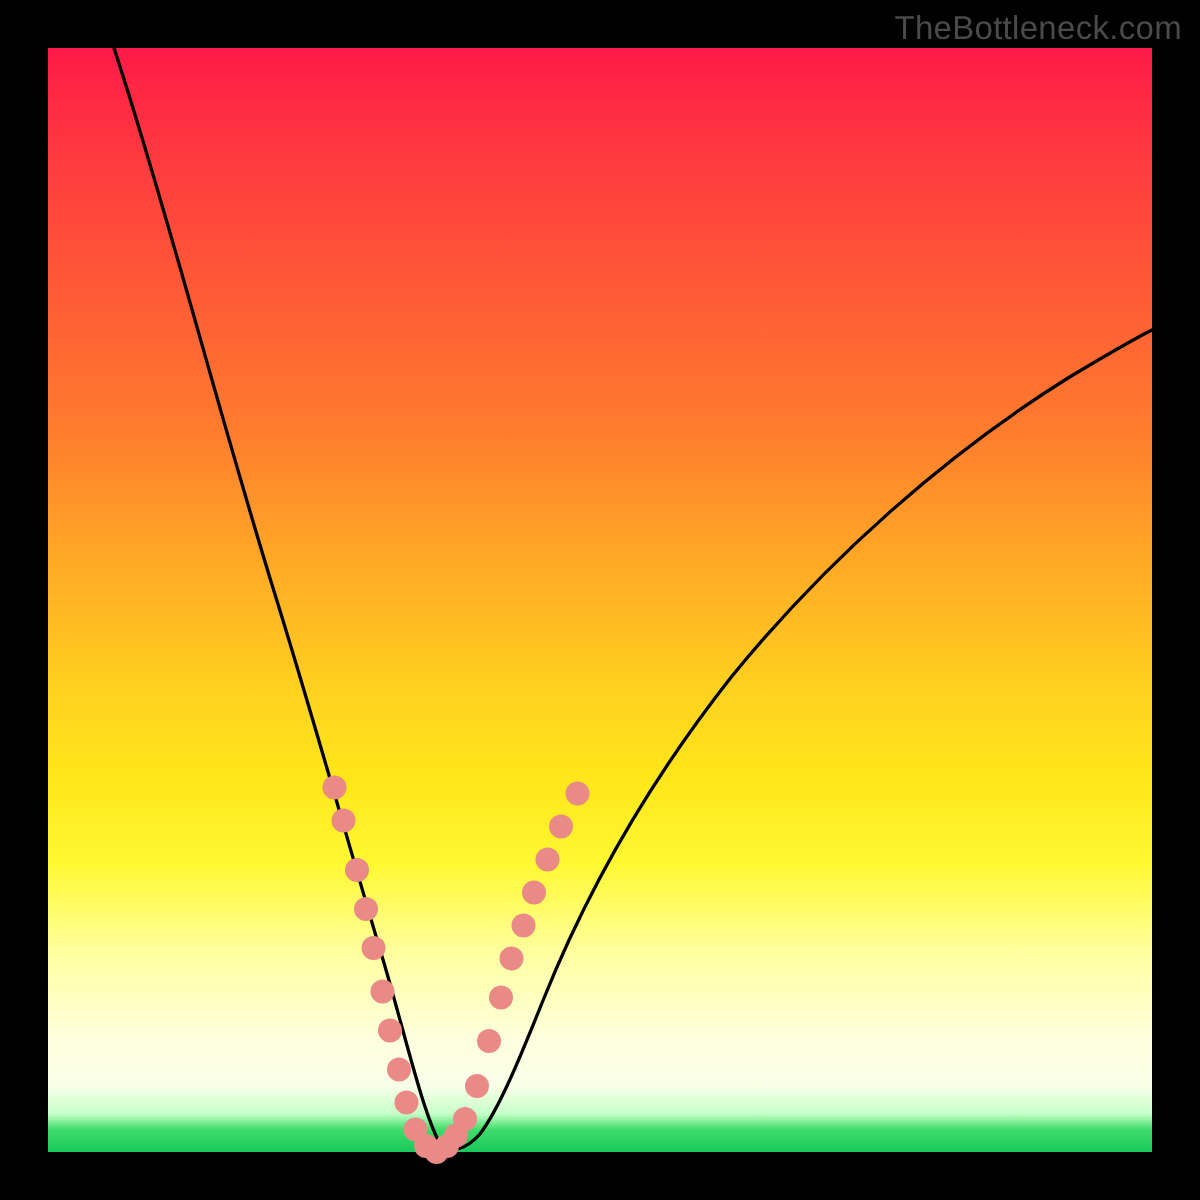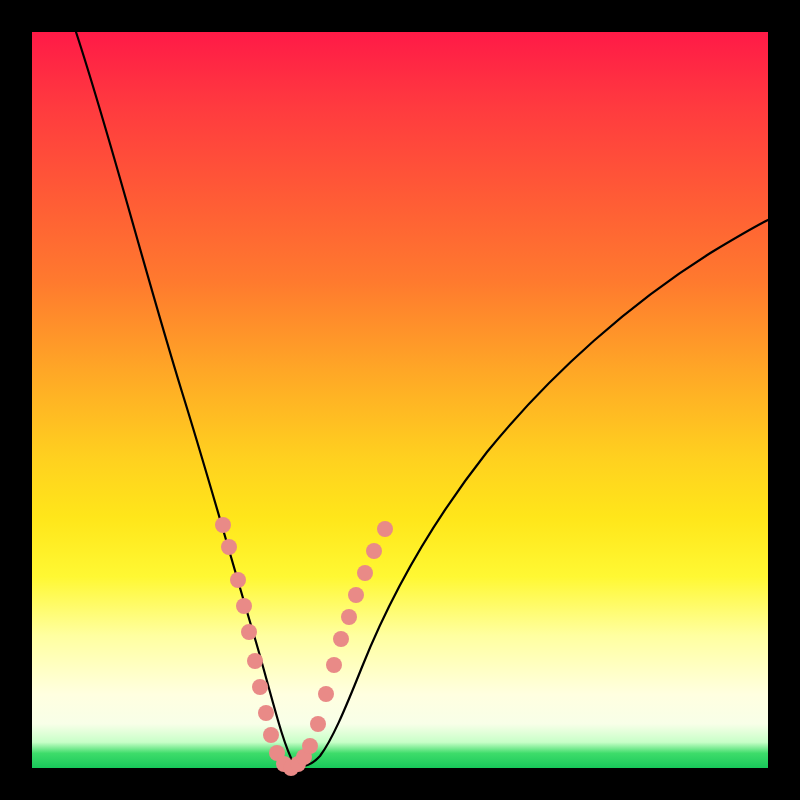--- a/index.html
+++ b/index.html
@@ -119,13 +119,14 @@
         <circle class="marker" cx="317" cy="585" r="8"></circle>
         <circle class="marker" cx="324" cy="563" r="8"></circle>
         <circle class="marker" cx="333" cy="541" r="8"></circle>
         <circle class="marker" cx="342" cy="519" r="8"></circle>
         <circle class="marker" cx="353" cy="497" r="8"></circle>
       </g>
     </svg>
 
   </div>
 
+  <div class="watermark">TheBottleneck.com</div>
 </div>
 
 </body></html>

